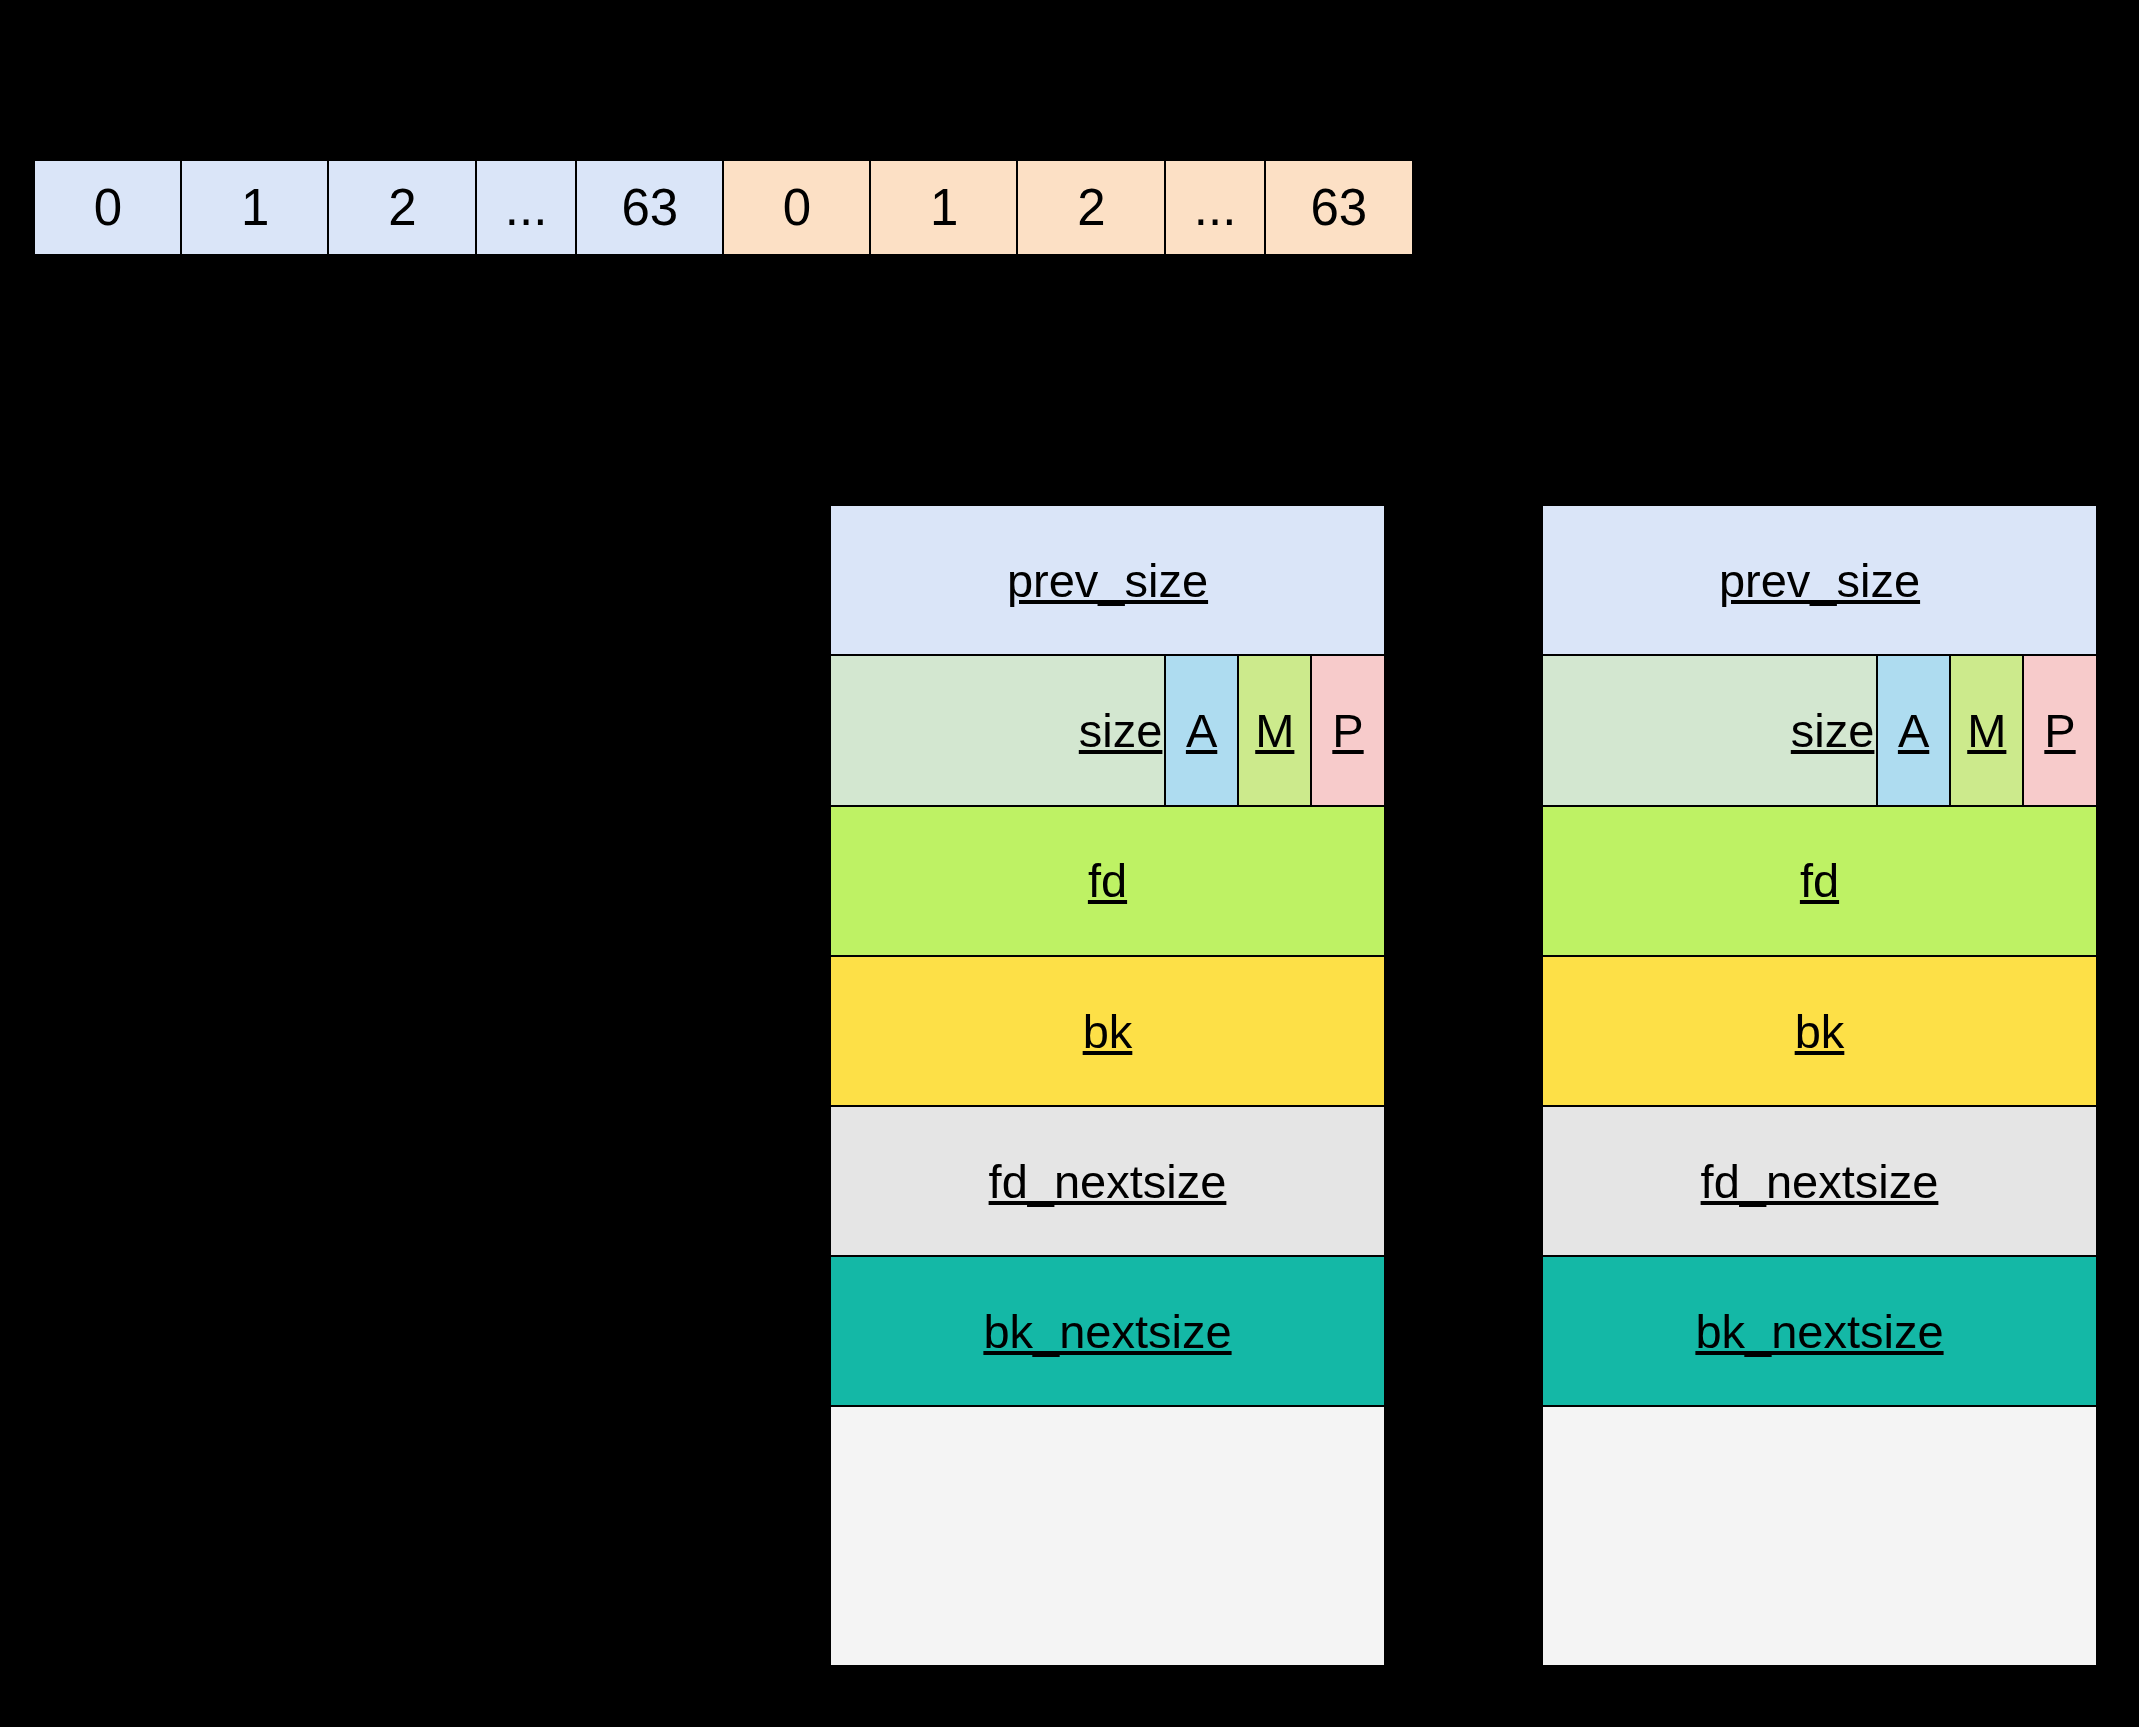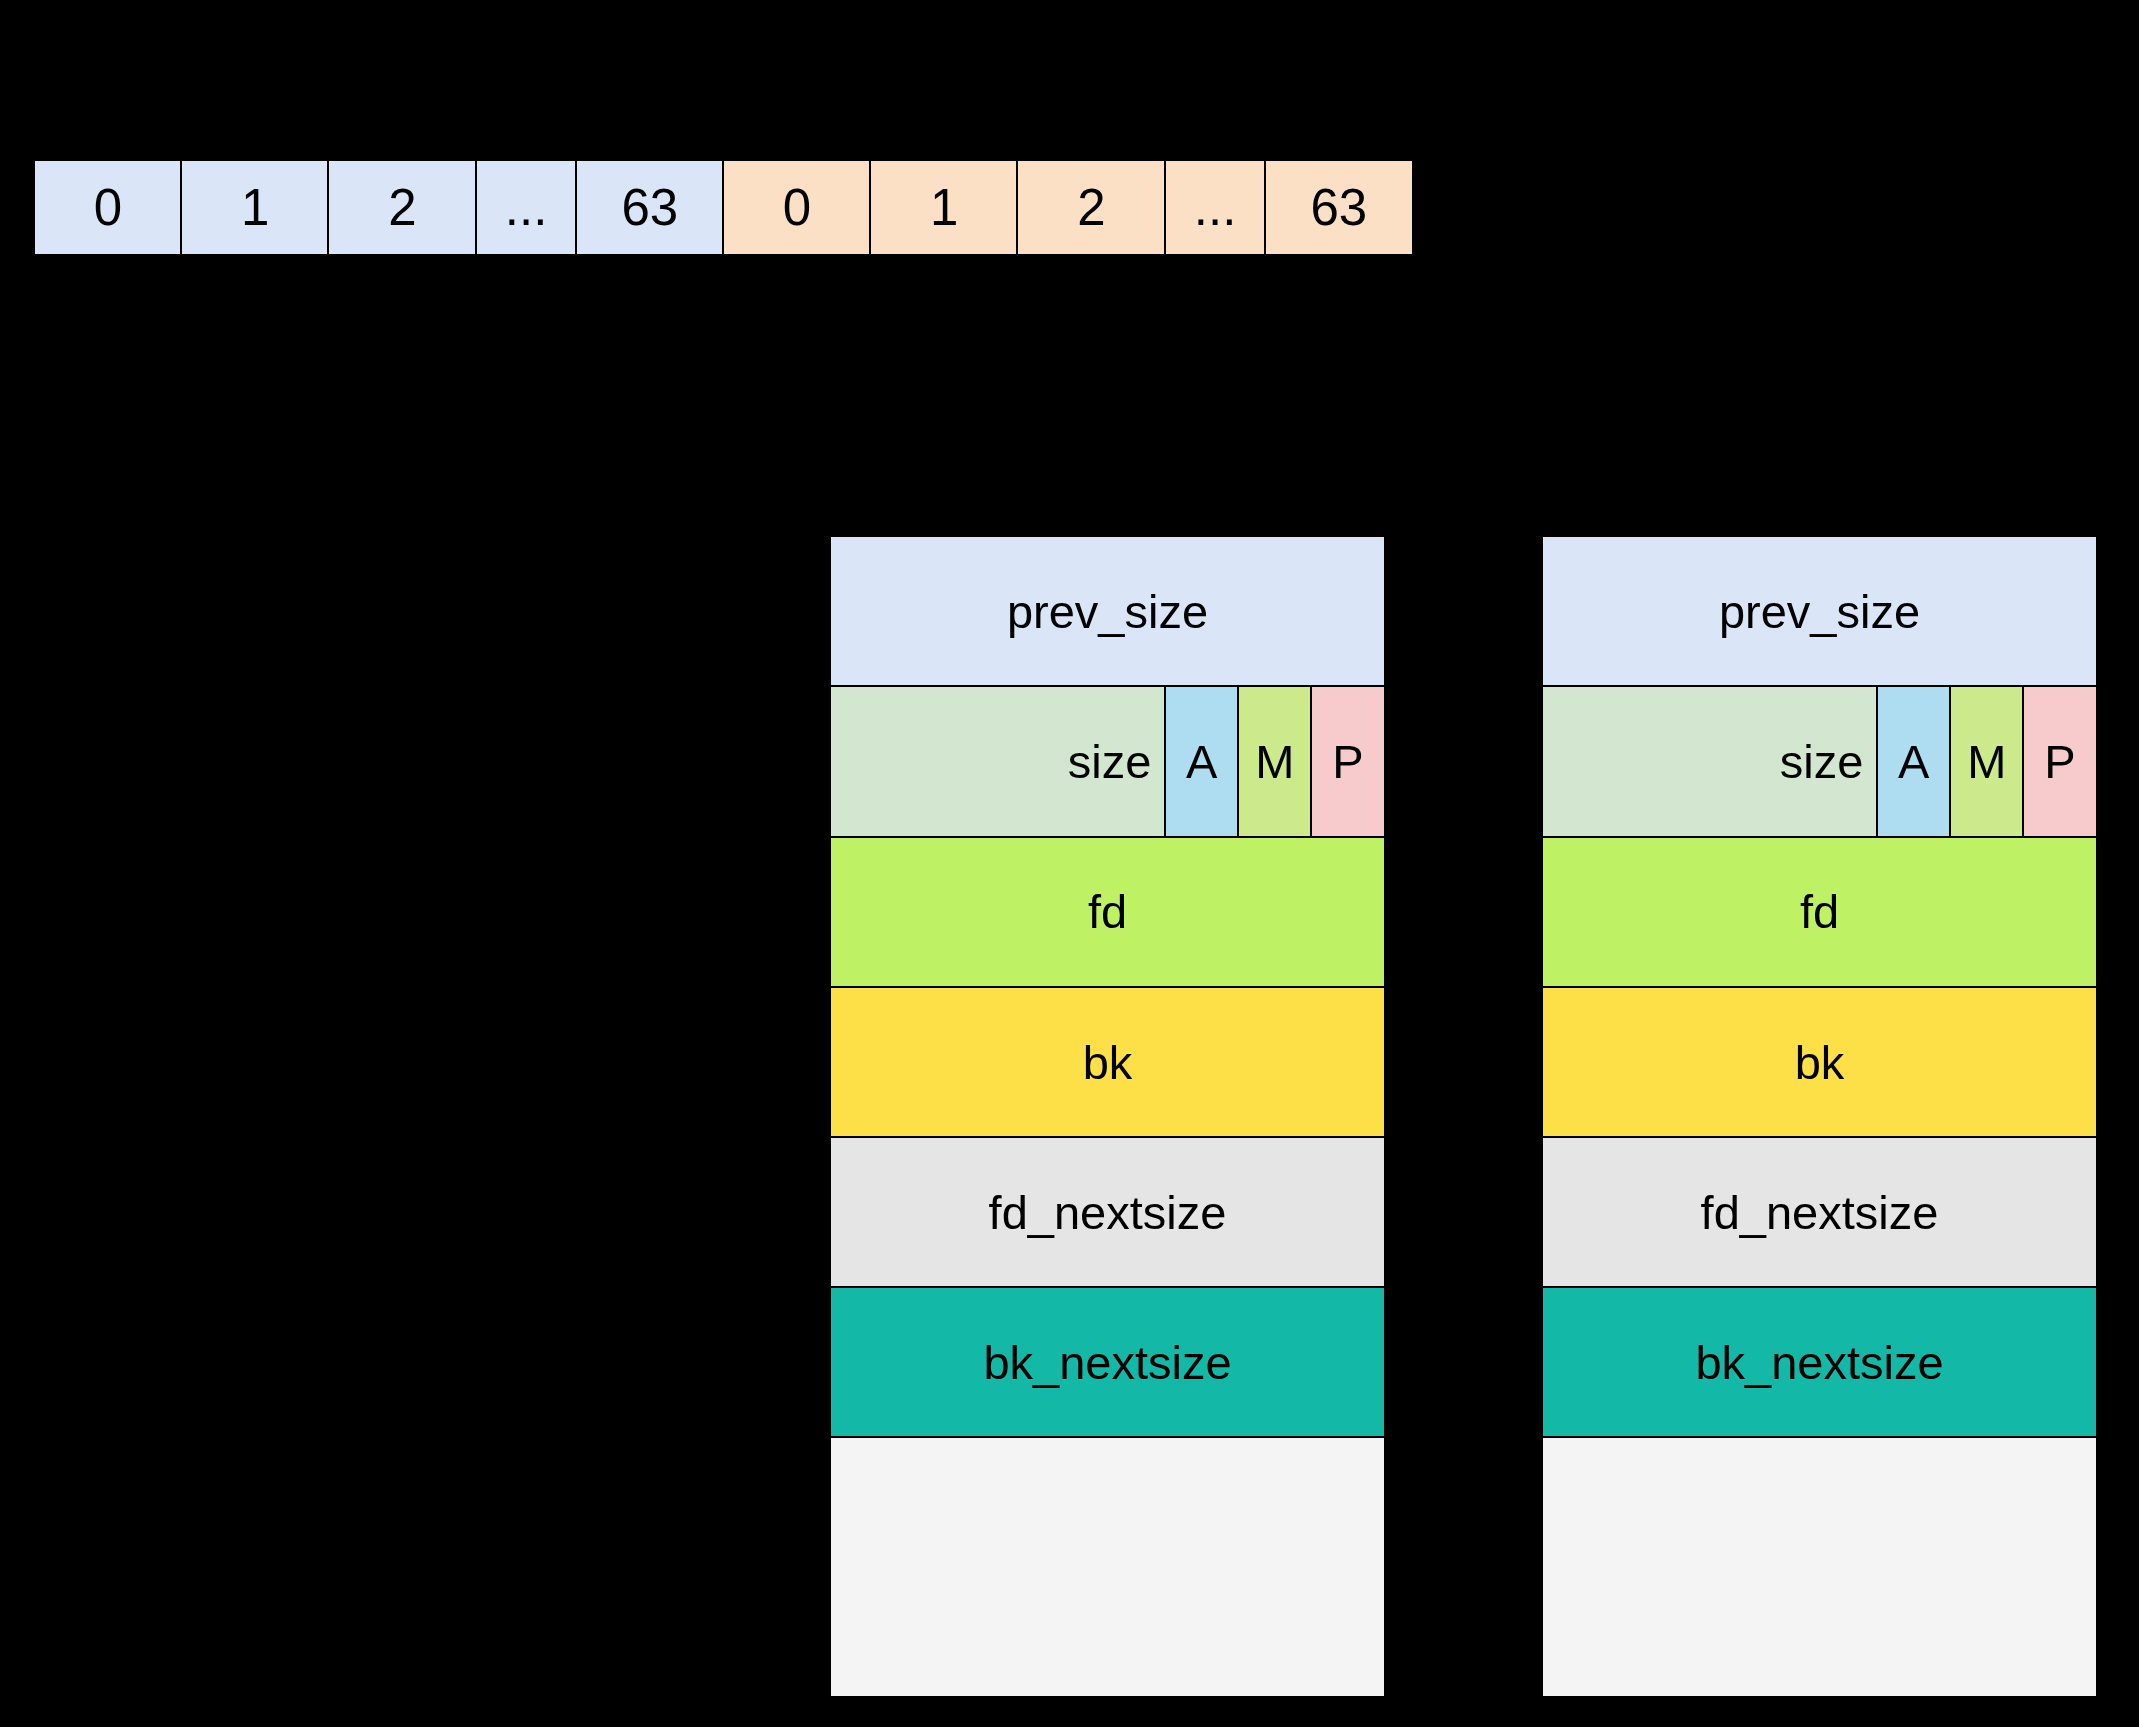--- a/index.html
+++ b/index.html
@@ -38,22 +38,23 @@
     line-height: 1;
   }
   .bin-cell:first-child { margin-left: 0; }
   .bin-cell.small { width: 103px; }
   .bin-cell.blue  { background: #dae5f8; }
   .bin-cell.orange{ background: #fce0c5; }
 
   
   .chunk {
     position: absolute;
-    top: 535px;
+    top: 504px;
     width: 557px;
+    text-decoration: underline;
   }
   #chunk-left  { left: 829px; }
   #chunk-right { left: 1541px; }
 
   .chunk-row {
     box-sizing: border-box;
     border: 2.8px solid #000000;
     margin-top: -2.8px;
     height: 153px;
     display: flex;
@@ -88,21 +89,21 @@
     border: 2.8px solid #000000;
     display: flex;
     align-items: center;
     font-size: 47px;
     line-height: 1;
   }
   .size-main {
     flex: 1 1 auto;
     background: #d3e7d0;
     justify-content: flex-end;
-    padding-right: 13px;
+    padding-right: 2px;
   }
   .size-flag {
     width: 76px;
     margin-left: -2.8px;
     justify-content: center;
   }
   .flag-a { background: #aedcf0; }
   .flag-m { background: #ccea8c; }
   .flag-p { background: #f7cbcb; }
 </style>

